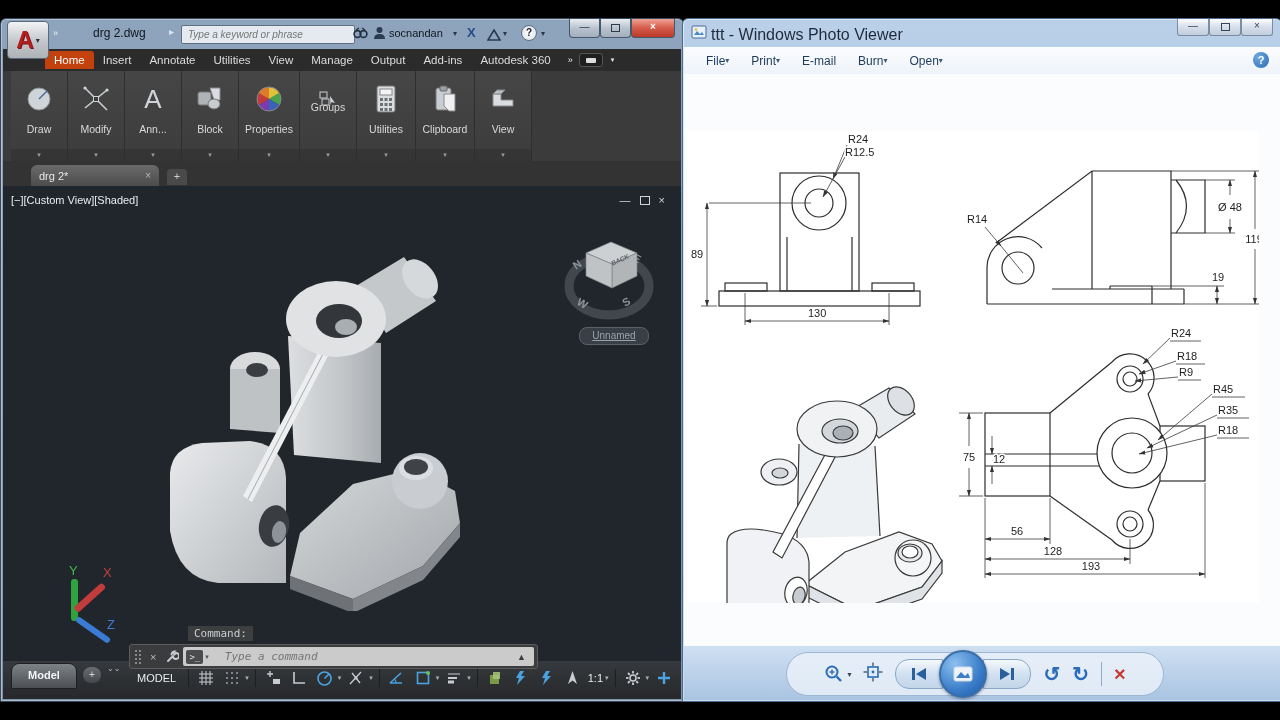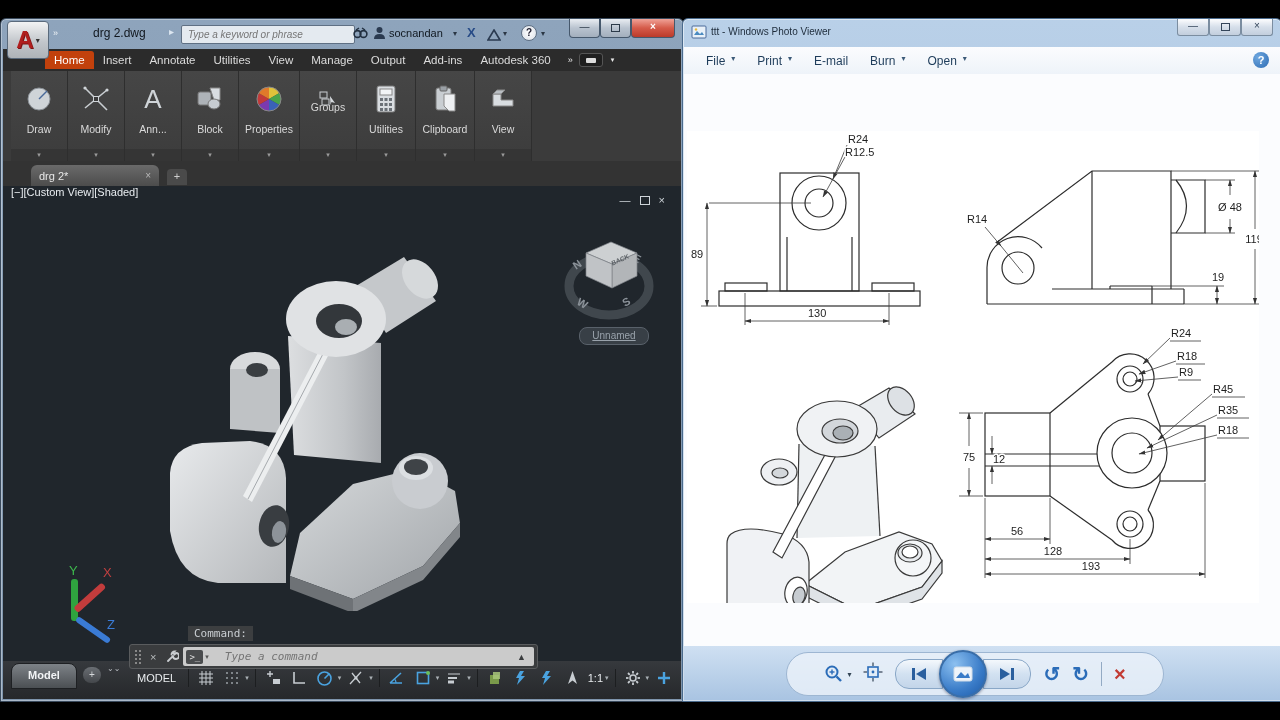--- a/index.html
+++ b/index.html
@@ -61,21 +61,21 @@
   .dtabs{position:absolute;left:2px;top:142px;right:2px;height:25px;background:#333;
     display:flex;align-items:flex-end;}
   .dtab{margin-left:28px;width:112px;height:21px;background:linear-gradient(#6a6a6a,#4c4c4c);
     border-radius:6px 6px 0 0;color:#e8e8e8;font-size:11px;display:flex;align-items:center;
     padding:0 8px;justify-content:space-between;}
   .dtab .x{color:#b8b8b8;font-size:10px;}
   .dplus{margin-left:8px;width:20px;height:16px;background:#4a4a4a;border-radius:4px 4px 0 0;
     color:#cfcfcf;font-size:11px;text-align:center;line-height:15px;margin-bottom:1px;}
   
   .vp{position:absolute;left:2px;top:167px;right:2px;height:475px;background:#20262c;overflow:hidden;}
-  .vp-label{position:absolute;left:8px;top:0;color:#e8ecf0;font-size:11px;}
+  .vp-label{position:absolute;left:8px;top:8px;color:#e8ecf0;font-size:11px;}
   .vp-ctrl{position:absolute;right:16px;top:8px;color:#cfd5da;font-size:11px;display:flex;gap:9px;align-items:center;}
   .vp-ctrl .box{width:8px;height:7px;border:1px solid #cfd5da;display:inline-block;}
   .cube-pill{position:absolute;left:576px;top:141px;width:68px;height:16px;background:#383f46;
     border:1px solid #59616a;border-radius:8px;color:#99a2ab;font-size:10px;text-align:center;
     line-height:15px;text-decoration:underline;}
   
   .cmdfloat{position:absolute;left:187px;top:607px;background:#3c3e40;color:#c9cdd1;
     font-family:"DejaVu Sans Mono",monospace;font-size:11px;padding:1px 6px;z-index:6;}
   .cmdbar{position:absolute;left:128px;top:625px;width:407px;height:23px;background:#3a3c3e;
     border:1px solid #5a5c5e;border-radius:3px;display:flex;align-items:center;z-index:6;}
@@ -104,31 +104,31 @@
   .sb-txt{color:#e8ebee;font-size:11px;padding:4px 6px;}
   .sb-ico{width:22px;height:22px;display:flex;align-items:center;justify-content:center;}
   .sb-car{color:#aab0b5;font-size:7px;margin-left:-2px;}
   .sb-scale{color:#e8ebee;font-size:11px;}
   .sb-sep{width:1px;height:18px;background:#1c1e20;margin:0 2px;}
   
   .pv{position:absolute;left:682px;top:18px;width:598px;height:682px;
     background:linear-gradient(#b9d0e8,#9dbad8);border:1px solid #4a6a8c;border-radius:6px 6px 0 0;
     box-shadow:inset 0 0 0 1px rgba(255,255,255,.5);}
   .pv-title{position:absolute;left:0;top:0;right:0;height:28px;}
-  .pv-title .txt{position:absolute;left:28px;top:7px;font-size:10px;color:#1d2b3a;}
+  .pv-title .txt{position:absolute;left:28px;top:7px;font-size:16px;color:#1d2b3a;}
   .pv-ico{position:absolute;left:8px;top:6px;}
   .pv-btns{position:absolute;right:8px;top:0;display:flex;}
   .pvb{width:30px;height:16px;border:1px solid #7b8da0;border-top:none;border-radius:0 0 3px 3px;
     background:linear-gradient(#fdfdfe,#d6dfea 50%,#c2cedd);color:#34455a;font-size:10px;
     text-align:center;line-height:14px;}
   .pvb .box{display:inline-block;width:7px;height:6px;border:1px solid #34455a;margin-top:4px;}
   .pv-menu{position:absolute;left:1px;top:28px;right:1px;height:27px;
     background:linear-gradient(#fbfcfe,#eef3f9);border-bottom:1px solid #cdd8e4;
     display:flex;align-items:center;font-size:12px;color:#1e3c5a;}
-  .pv-menu .mi{margin-left:22px;display:flex;gap:6px;}
+  .pv-menu .mi{margin-left:22px;display:flex;align-items:center;gap:0;}
   .pv-menu .car{font-size:8px;color:#3c5a78;}
   .pv-help{position:absolute;right:12px;top:33px;width:16px;height:16px;border-radius:50%;
     background:radial-gradient(circle at 5px 5px,#6fa8e0,#2c6ab2);color:#fff;font-size:11px;
     font-weight:bold;text-align:center;line-height:16px;}
   .pv-content{position:absolute;left:1px;top:55px;right:1px;height:572px;background:#fbfcfe;overflow:hidden;}
   .pv-img{position:absolute;left:3px;top:57px;width:572px;height:472px;background:#fff;}
   .pv-toolbar{position:absolute;left:1px;top:627px;right:1px;height:54px;
     background:linear-gradient(#cfe0f2,#a9c4e2);}
   .pv-pill{position:absolute;left:102px;top:6px;width:376px;height:42px;border-radius:22px;
     background:rgba(236,243,250,.8);border:1px solid #9db6d2;display:flex;align-items:center;

